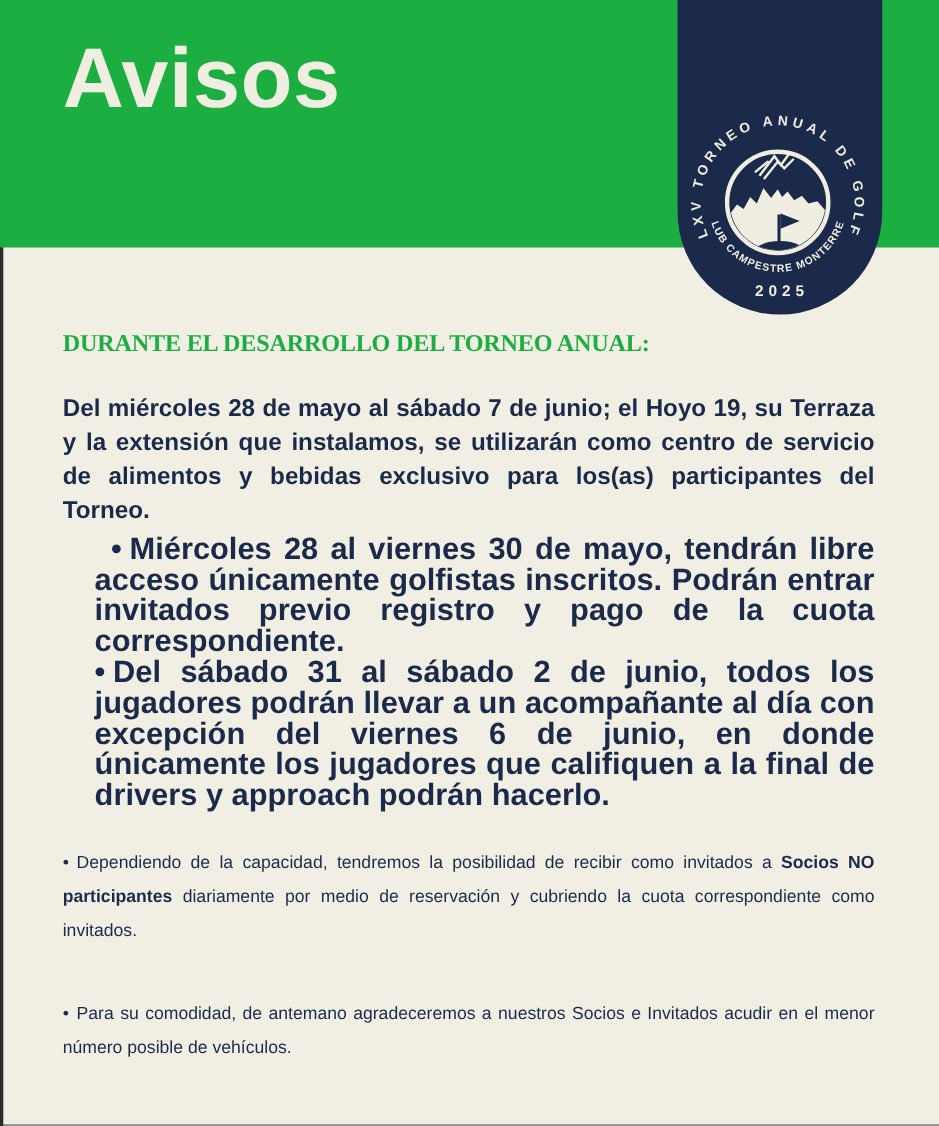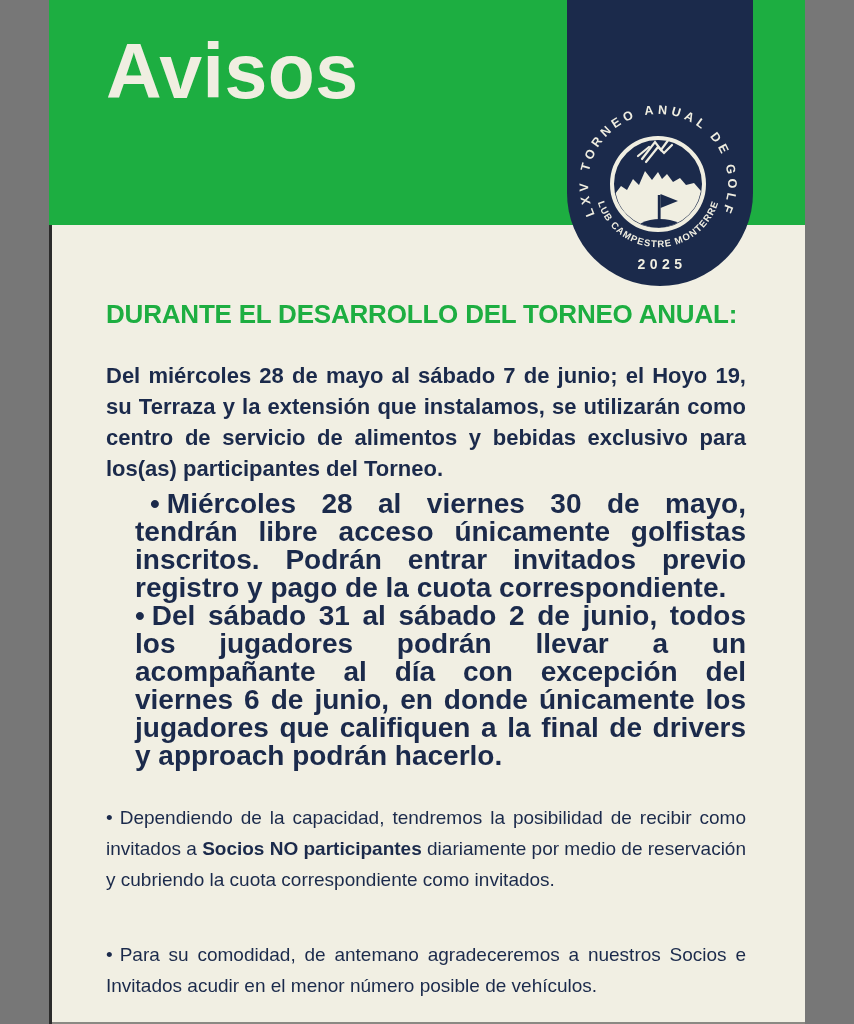--- a/index.html
+++ b/index.html
@@ -6,21 +6,21 @@
     --green:#1DAE41;
     --navy:#1B2A4B;
     --cream:#F1EFE3;
     --titleCream:#F0EEE1;
     --border:#2B2B2B;
   }
   *{box-sizing:border-box;}
   html,body{margin:0;padding:0;background:#777;}
   .page{
     position:relative;
-    width:756px;height:1024px;
+    width:854px;height:1024px;
     margin:0 auto;
     background:var(--cream,#F1EFE3);
     overflow:hidden;
     font-family:"Liberation Sans","DejaVu Sans",sans-serif;
     box-shadow:inset 3px 0 0 var(--border,#2B2B2B),
                inset 0 2px 0 rgba(35,35,35,.65),
                inset 0 -2px 0 rgba(35,35,35,.5);
   }
   .banner{
     width:100%;height:225px;
@@ -57,42 +57,43 @@
   .arc-bottom-text{font-size:9.5px;letter-spacing:1px;}
   .year-text{font-size:14px;letter-spacing:4.5px;}
 
   .content{
     margin:74px 59px 0 57px;
     color:var(--navy,#1B2A4B);
   }
   .content p{text-align:justify;}
   .section-heading{
     margin:0 0 30px;
-    font-size:26px;
+    font-size:22px;
     font-weight:700;
     letter-spacing:-0.2px;
     color:var(--green,#1DAE41);
+    font-family:Liberation Serif, serif;
   }
   .intro{
     margin:0 0 6px;
     font-size:22px;
     font-weight:700;
     line-height:31px;
   }
   .sub-bullets{margin:0 0 32px 29px;}
   .sub-bullet{
     margin:0;
     font-size:28px;
     font-weight:700;
     line-height:28px;
   }
   .indent{text-indent:15px;}
   .bullet{
     margin:0 0 24px;
-    font-size:19px;
+    font-size:16px;
     line-height:31px;
   }
   .bullet:last-child{margin-bottom:0;margin-top:44px;}
   .w-bold{font-weight:700;}
   .w-regular{font-weight:400;}
   .marker{padding-right:7px;}
   b{font-weight:700;}
 </style>
 </head>
 <body>

